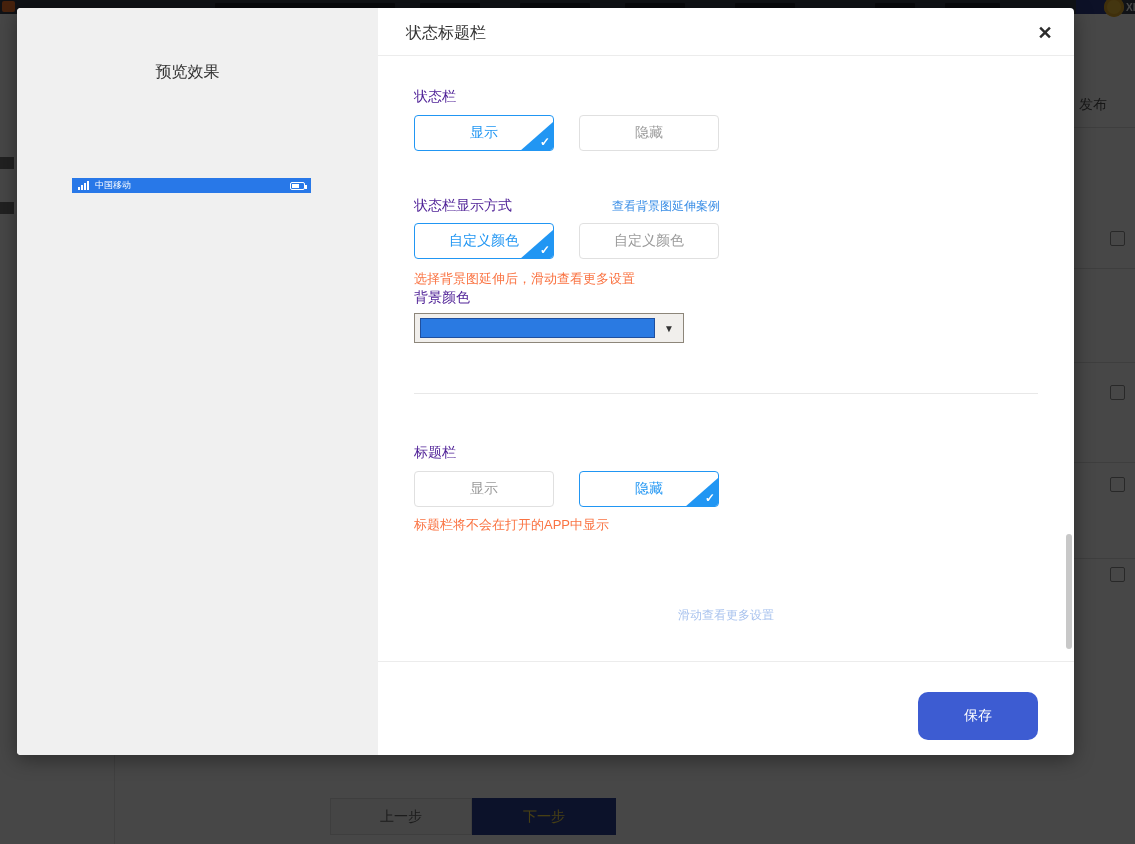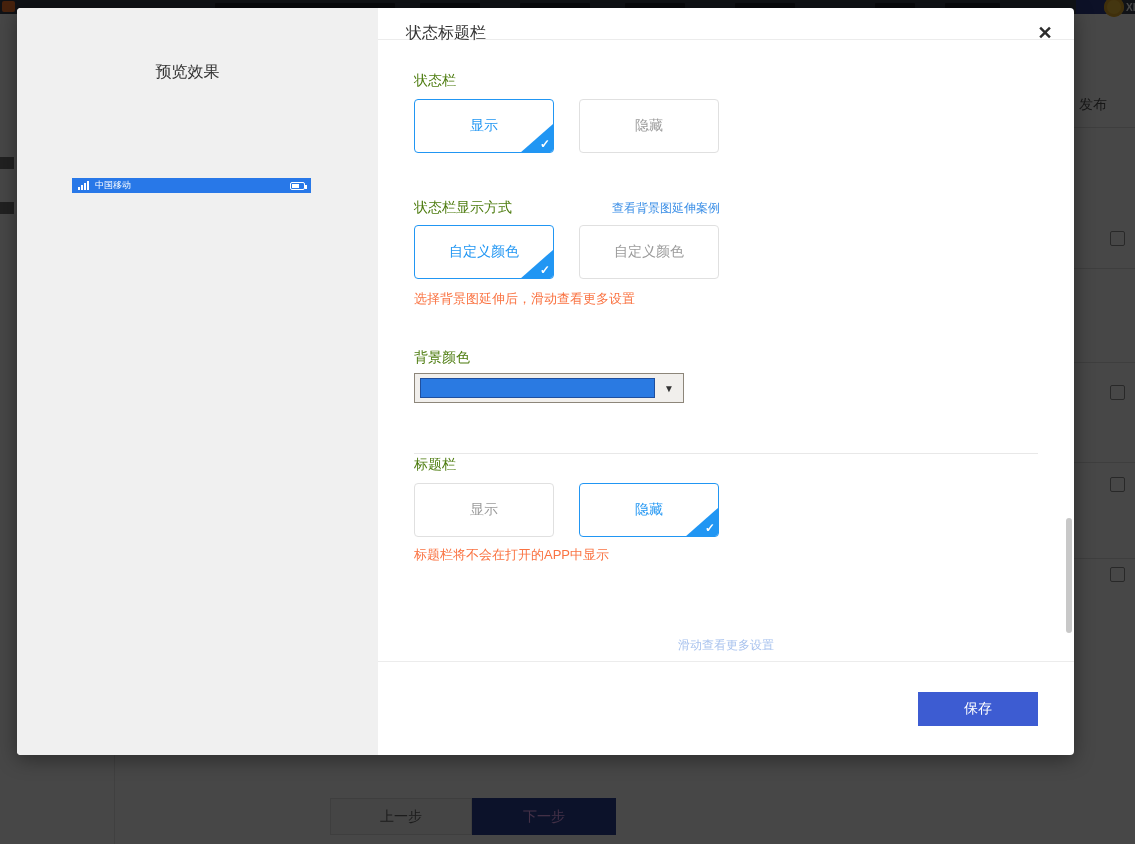--- a/index.html
+++ b/index.html
@@ -15,46 +15,46 @@
     background:#f5c03a;box-shadow:inset 0 0 0 3px #e3a92a;}
   .coin-badge{position:absolute;left:1126px;top:2px;font-size:10px;font-weight:bold;color:#fff;}
   .page-sidebar{position:absolute;left:0;top:14px;bottom:0;width:115px;background:#fff;border-right:1px solid #e5e5e5;}
   .side-blob{position:absolute;left:0;width:14px;height:12px;background:#777;}
   .publish-label{position:absolute;left:1079px;top:96px;font-size:14px;color:#555;}
   .tline{position:absolute;left:1058px;width:77px;height:1px;background:#ddd;}
   .tcheck{position:absolute;left:1110px;width:15px;height:15px;border:1px solid #909090;background:#fff;border-radius:2px;}
   .btn-prev{position:absolute;left:330px;top:798px;width:142px;height:37px;background:#f7f7f7;
     border:1px solid #ddd;color:#666;font-size:14px;display:flex;align-items:center;justify-content:center;}
   .btn-next{position:absolute;left:472px;top:798px;width:144px;height:37px;background:#2e4398;
-    color:#f0abfc;font-size:14px;display:flex;align-items:center;justify-content:center;border:none;}
+    color:#fde047;font-size:14px;display:flex;align-items:center;justify-content:center;border:none;}
   #overlay{position:absolute;inset:0;background:rgba(0,0,0,0.72);}
   
   #modal{position:absolute;left:17px;top:8px;width:1057px;height:747px;background:#fff;
     border-radius:4px;box-shadow:0 4px 20px rgba(0,0,0,0.4);display:flex;overflow:hidden;}
   .preview-panel{width:361px;background:#f0f0f0;position:relative;flex:none;}
   .preview-title{position:absolute;top:54px;left:0;right:20px;text-align:center;font-size:16px;color:#333;}
   .phone-bar{position:absolute;left:55px;top:170px;width:239px;height:15px;background:#2878e8;
     display:flex;align-items:center;padding:0 6px;color:#fff;}
   .signal{display:flex;align-items:flex-end;height:9px;margin-right:5px;}
   .signal i{display:block;width:2px;background:#fff;margin-right:1px;}
   .signal i:nth-child(1){height:3px}.signal i:nth-child(2){height:5px}
   .signal i:nth-child(3){height:7px}.signal i:nth-child(4){height:9px}
   .carrier{font-size:9px;line-height:1;}
   .battery{margin-left:auto;width:15px;height:8px;border:1px solid #fff;border-radius:2px;position:relative;}
   .battery .fill{position:absolute;left:1px;top:1px;bottom:1px;width:7px;background:#fff;}
   .battery .nub{position:absolute;right:-3px;top:2px;width:2px;height:4px;background:#fff;}
   .right-panel{flex:1;display:flex;flex-direction:column;position:relative;}
-  .modal-header{height:32px;flex:none;position:relative;border-bottom:1px solid #ececec;}
+  .modal-header{height:48px;flex:none;position:relative;border-bottom:1px solid #ececec;}
   .modal-title{position:absolute;left:28px;top:0;line-height:50px;font-size:16px;color:#333;}
   .close-btn{position:absolute;right:16px;top:12px;width:26px;height:26px;border:none;background:none;
     font-size:18px;font-weight:bold;color:#2b2b2b;cursor:pointer;line-height:26px;text-align:center;padding:0;}
   .modal-body{flex:1;padding:0 36px;position:relative;overflow:hidden;}
-  .sec-label{font-size:14px;color:#4d7c0f;line-height:20px;}
+  .sec-label{font-size:14px;color:#4c1d95;line-height:20px;}
   .opt-row{display:flex;}
-  .opt-btn{width:140px;height:54px;margin-right:25px;border:1px solid #e0e0e0;border-radius:4px;background:#fff;
+  .opt-btn{width:140px;height:36px;margin-right:25px;border:1px solid #e0e0e0;border-radius:4px;background:#fff;
     color:#9a9a9a;font-size:14px;position:relative;display:flex;align-items:center;justify-content:center;
     overflow:hidden;cursor:pointer;padding:4px;}
   .opt-btn.selected{border-color:#2196f3;color:#2196f3;}
   .corner{position:absolute;right:-1px;bottom:-1px;width:0;height:0;
     border-left:34px solid transparent;border-bottom:30px solid #2196f3;display:none;}
   .corner.show{display:block;}
   .corner-check{position:absolute;right:3px;bottom:2px;font-size:12px;font-weight:bold;color:#fff;display:none;line-height:1;}
   .corner-check.show{display:block;}
   .label-row{display:flex;align-items:flex-end;}
   .example-link{font-size:12px;color:#3a8ee6;margin-left:100px;cursor:pointer;}
@@ -69,24 +69,24 @@
   .tc{width:28px;height:28px;border-radius:6px;margin-right:13px;display:flex;align-items:center;
     justify-content:center;cursor:pointer;border:1px solid #c9c9c9;background:#f2f2f2;padding:0;}
   .tc.selected{border:2px solid #2b8ced;background:#fff;border-radius:7px;}
   .tc .chip{width:15px;height:15px;border-radius:2px;}
   .tc-white .chip{background:#fafafa;}
   .tc-black .chip{background:#333;}
   .hdivider{border:none;border-top:1px solid #e8e8e8;margin:50px 0 0 0;}
   .scroll-hint{margin-top:74px;text-align:center;font-size:12px;color:#a9c3ee;}
   .scrollbar-thumb{position:absolute;right:2px;top:478px;width:6px;height:115px;background:#c8c8c8;border-radius:3px;}
   .modal-footer{height:94px;flex:none;border-top:1px solid #ececec;position:relative;}
-  .save-btn{position:absolute;right:36px;top:30px;width:120px;height:34px;background:#3d5cd2;color:#fff;
-    font-size:14px;border:none;border-radius:0;cursor:pointer;}
-  .mt30{margin-top:30px}.mt44{margin-top:44px}.mt40{margin-top:40px}
-  .mt9{margin-top:9px}.mt8{margin-top:8px}.mt12{margin-top:12px}.mt10{margin-top:10px}.mt48{}
+  .save-btn{position:absolute;right:36px;top:30px;width:120px;height:48px;background:#3d5cd2;color:#fff;
+    font-size:14px;border:none;border-radius:10px;cursor:pointer;}
+  .mt30{margin-top:30px}.mt44{margin-top:44px}.mt40{}
+  .mt9{margin-top:9px}.mt8{margin-top:8px}.mt12{margin-top:12px}.mt10{margin-top:10px}.mt48{margin-top:48px}
 </style>
 </head>
 <body>
 
 <div id="page">
   <div class="topbar">
     <span class="logo"></span>
     <span class="nav-blob" style="left:215px;width:180px;"></span>
     <span class="nav-blob" style="left:420px;width:60px;"></span>
     <span class="nav-blob" style="left:520px;width:70px;"></span>

